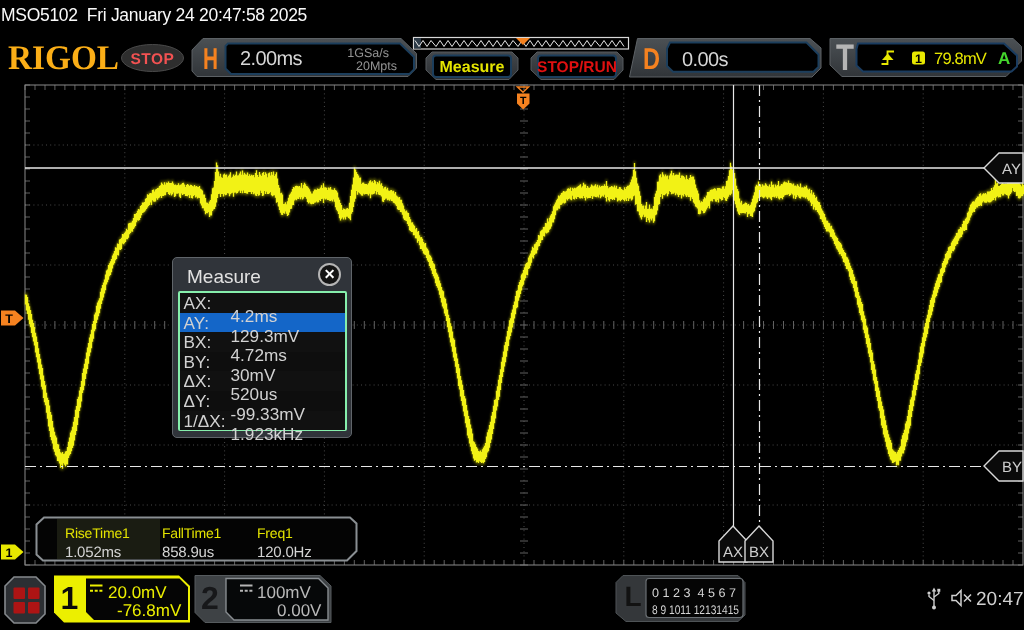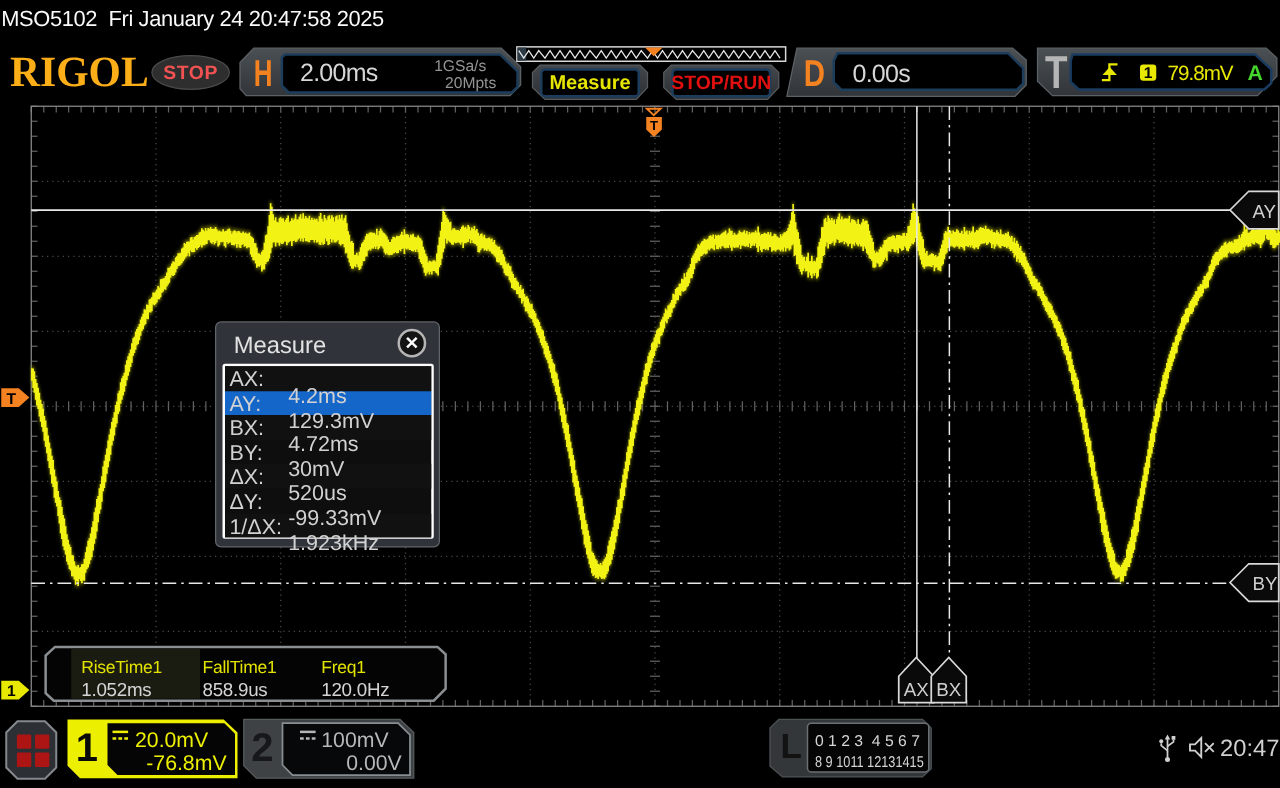--- a/index.html
+++ b/index.html
@@ -582,21 +582,21 @@
 <circle cx="929" cy="593" r="1.6" fill="#cfcfcf"></circle>
 <rect x="937.3" y="588.8" width="3" height="3" fill="#cfcfcf"></rect>
 <path d="M952,595.5 h4 l5,-5 v15 l-5,-5 h-4 Z" fill="none" stroke="#d0d0d0" stroke-width="1.5"></path>
 <path d="M964,594.5 l7,7 M971,594.5 l-7,7" stroke="#d0d0d0" stroke-width="1.5"></path>
 <text x="976" y="605" font-size="19" fill="#d0d0d0">20:47</text>
 </svg>
 
 <div class="abs" style="left:172px;top:257px;width:180px;height:181px;background:#30343a;border:1.5px solid #60656a;border-radius:5px;box-sizing:border-box">
   <div class="abs" style="left:14px;top:8px;font-size:19px;color:#e2e2e2">Measure</div>
   <div class="abs" style="left:145px;top:5px;width:19px;height:19px;border:2px solid #b5b5b5;border-radius:50%;background:#141414;color:#fff;font-size:14px;font-weight:700;text-align:center;line-height:18px">✕</div>
-  <div class="abs" style="left:4.5px;top:33px;width:169px;height:140px;background:#0e0e0e;border:2px solid #ffffff;border-radius:2px;box-sizing:border-box">
+  <div class="abs" style="left:4.5px;top:33px;width:169px;height:140px;background:#0e0e0e;border:2px solid #86efac;border-radius:2px;box-sizing:border-box">
     <div class="abs" style="left:0;top:0px;width:165px;height:19.6px;background:#111111"></div>
     <div class="abs" style="left:0;top:19.6px;width:165px;height:19.6px;background:#1466c8"></div>
     <div class="abs" style="left:0;top:39.2px;width:165px;height:19.6px;background:#111111"></div>
     <div class="abs" style="left:0;top:78.4px;width:165px;height:19.6px;background:#111111"></div>
     <div class="abs" style="left:0;top:117.6px;width:165px;height:19.6px;background:#111111"></div>
     <div class="abs" style="left:4px;top:1px;font-size:17.2px;color:#d2d2d2;line-height:19.6px;white-space:pre">AX:<br>AY:<br>BX:<br>BY:<br>ΔX:<br>ΔY:<br>1/ΔX:</div>
     <div class="abs" style="left:51px;top:14px;font-size:17.2px;color:#d2d2d2;line-height:19.6px;white-space:pre">4.2ms<br>129.3mV<br>4.72ms<br>30mV<br>520us<br>-99.33mV<br>1.923kHz</div>
   </div>
 </div>
 

